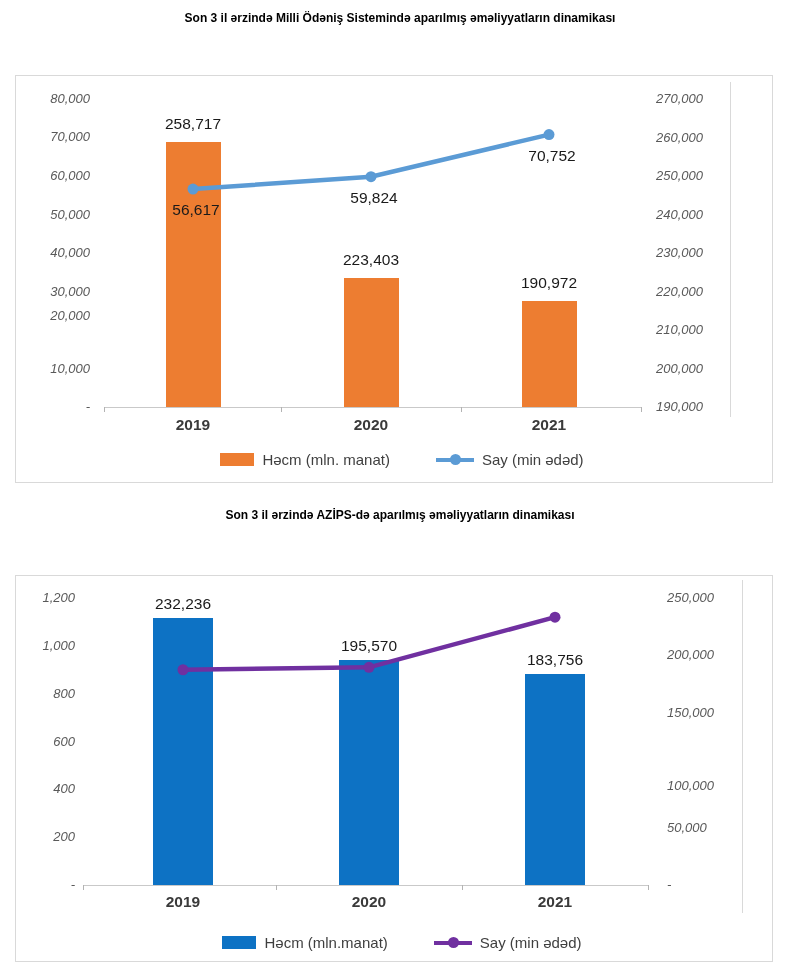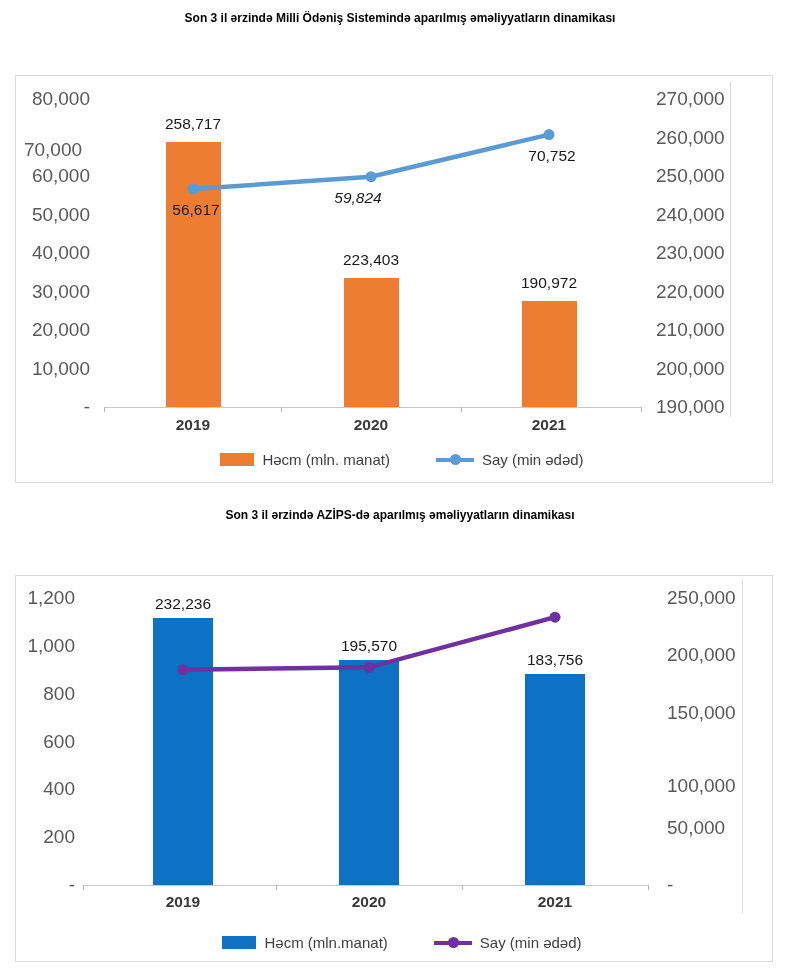--- a/index.html
+++ b/index.html
@@ -3,21 +3,21 @@
 <meta charset="utf-8">
 <style>
   html,body{margin:0;padding:0;background:#ffffff;}
   body{width:800px;height:978px;position:relative;font-family:"Liberation Sans",sans-serif;overflow:hidden;}
   .page-title{position:absolute;left:0;width:800px;text-align:center;font-weight:bold;font-size:12px;color:#000;letter-spacing:0;}
   #title1{top:11px;}
   #title2{top:508px;}
   .chart-box{position:absolute;left:15px;width:758px;background:#fff;border:1px solid #d9d9d9;box-sizing:border-box;}
   #chart1{top:75px;height:408px;}
   #chart2{top:575px;height:387px;}
-  .tick-l,.tick-r{position:absolute;font-size:19px;color:#595959;height:18px;line-height:18px;}
+  .tick-l,.tick-r{position:absolute;font-size:13px;color:#595959;height:18px;line-height:18px;font-style:italic;}
   .tick-l{text-align:right;left:0;}
   .tick-r{text-align:right;}
   .axis-line{position:absolute;height:1px;background:#c9c9c9;}
   .axis-tick{position:absolute;width:1px;height:5px;background:#b3b3b3;}
   .sec-axis{position:absolute;width:1px;background:#d9d9d9;}
   .bar{position:absolute;}
   .dlabel{position:absolute;width:120px;text-align:center;font-size:15.5px;color:#1a1a1a;height:18px;line-height:18px;}
   .xlabel{position:absolute;width:100px;text-align:center;font-weight:bold;font-size:15.5px;color:#3a3a3a;height:19px;line-height:19px;}
   .legend-row{position:absolute;left:0;width:100%;display:flex;justify-content:center;align-items:center;gap:30px;height:24px;}
   .legend-item{display:flex;align-items:center;gap:8px;padding-left:16px;}
@@ -27,26 +27,26 @@
   .legend-swatch-line .dot{position:absolute;left:14px;top:1px;width:11px;height:11px;border-radius:50%;}
   .legend-label{font-size:15px;color:#3f3f3f;white-space:nowrap;}
   svg.lineplot{position:absolute;left:0;top:0;pointer-events:none;}
 </style>
 </head>
 <body>
 
 <div class="page-title" id="title1">Son 3 il ərzində Milli Ödəniş Sistemində aparılmış əməliyyatların dinamikası</div>
 <div class="chart-box" id="chart1">
     <div class="tick-l" style="width: 74px; top: 14px;">80,000</div>
-    <div class="tick-l" style="width: 74px; top: 65px; text-align: center;">70,000</div>
+    <div class="tick-l" style="width: 74px; top: 52px;">70,000</div>
     <div class="tick-l" style="width: 74px; top: 91px;">60,000</div>
     <div class="tick-l" style="width: 74px; top: 129.5px;">50,000</div>
     <div class="tick-l" style="width: 74px; top: 168px;">40,000</div>
     <div class="tick-l" style="width: 74px; top: 206.5px; text-align: right;">30,000</div>
-    <div class="tick-l" style="width: 74px; top: 245px;">20,000</div>
+    <div class="tick-l" style="width: 74px; top: 231px;">20,000</div>
     <div class="tick-l" style="width: 74px; top: 283.5px;">10,000</div>
     <div class="tick-l" style="width: 74px; top: 322px;">-</div>
     <div class="tick-r" style="left: 640px; top: 14px;">270,000</div>
     <div class="tick-r" style="left: 640px; top: 52.5px;">260,000</div>
     <div class="tick-r" style="left: 640px; top: 91px;">250,000</div>
     <div class="tick-r" style="left: 640px; top: 129.5px;">240,000</div>
     <div class="tick-r" style="left: 640px; top: 168px;">230,000</div>
     <div class="tick-r" style="left: 640px; top: 206.5px;">220,000</div>
     <div class="tick-r" style="left: 640px; top: 245px;">210,000</div>
     <div class="tick-r" style="left: 640px; top: 283.5px;">200,000</div>
@@ -63,21 +63,21 @@
     <div class="dlabel" style="left: 295px; top: 175.398px;">223,403</div>
     <div class="bar" style="left: 505.5px; top: 224.505px; width: 55px; height: 106.495px; background: rgb(237, 125, 49);"></div>
     <div class="dlabel" style="left: 473px; top: 197.505px;">190,972</div>
     <svg width="758" height="408" class="lineplot">
       <polyline points="177,113.02455 355,100.67759999999998 533,58.60480000000001" fill="none" stroke="#5B9BD5" stroke-width="4.5" stroke-linecap="round"></polyline>
       <circle cx="177" cy="113.02455" r="5.5" fill="#5B9BD5"></circle>
       <circle cx="355" cy="100.67759999999998" r="5.5" fill="#5B9BD5"></circle>
       <circle cx="533" cy="58.60480000000001" r="5.5" fill="#5B9BD5"></circle>
     </svg>
     <div class="dlabel" style="left: 120px; top: 125.025px;">56,617</div>
-    <div class="dlabel" style="left: 282px; top: 112.678px; font-style: italic;">59,824</div>
+    <div class="dlabel" style="left: 298px; top: 112.678px;">59,824</div>
     <div class="dlabel" style="left: 476px; top: 70.6048px;">70,752</div>
     <div class="xlabel" style="left: 127px; top: 339px;">2019</div>
     <div class="xlabel" style="left: 305px; top: 339px;">2020</div>
     <div class="xlabel" style="left: 483px; top: 339px;">2021</div>
     <div class="legend-row" style="top: 371px;">
       <div class="legend-item">
         <div class="legend-swatch-bar" style="background: rgb(237, 125, 49);"></div>
         <div class="legend-label">Həcm (mln. manat)</div>
       </div>
       <div class="legend-item">

